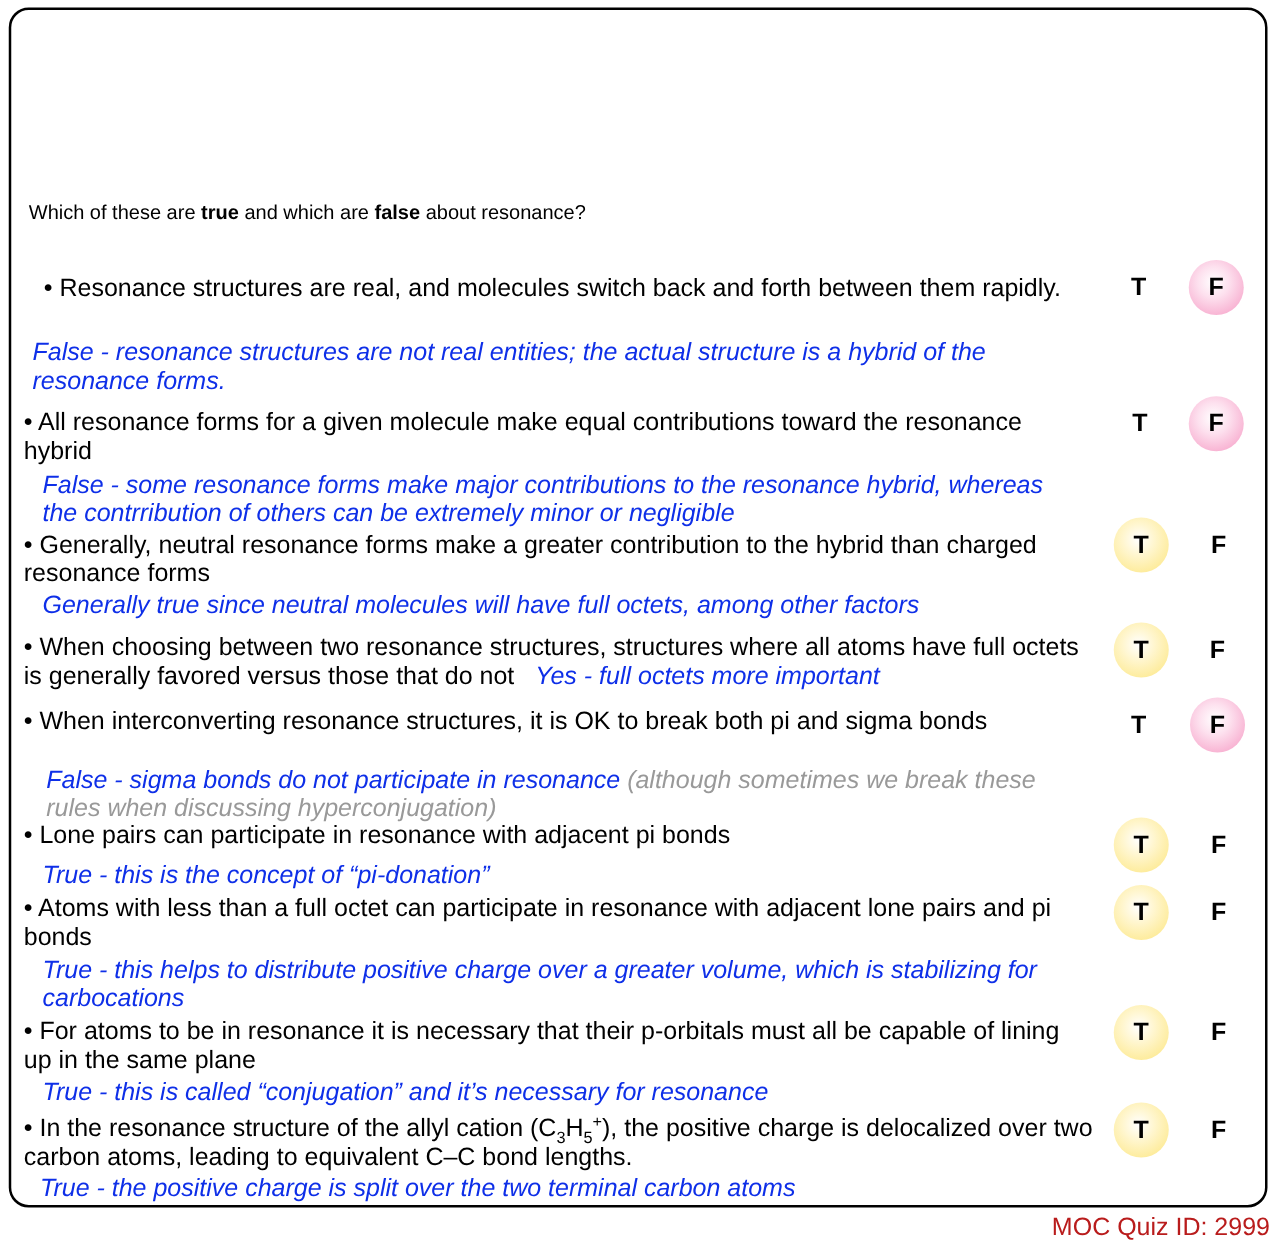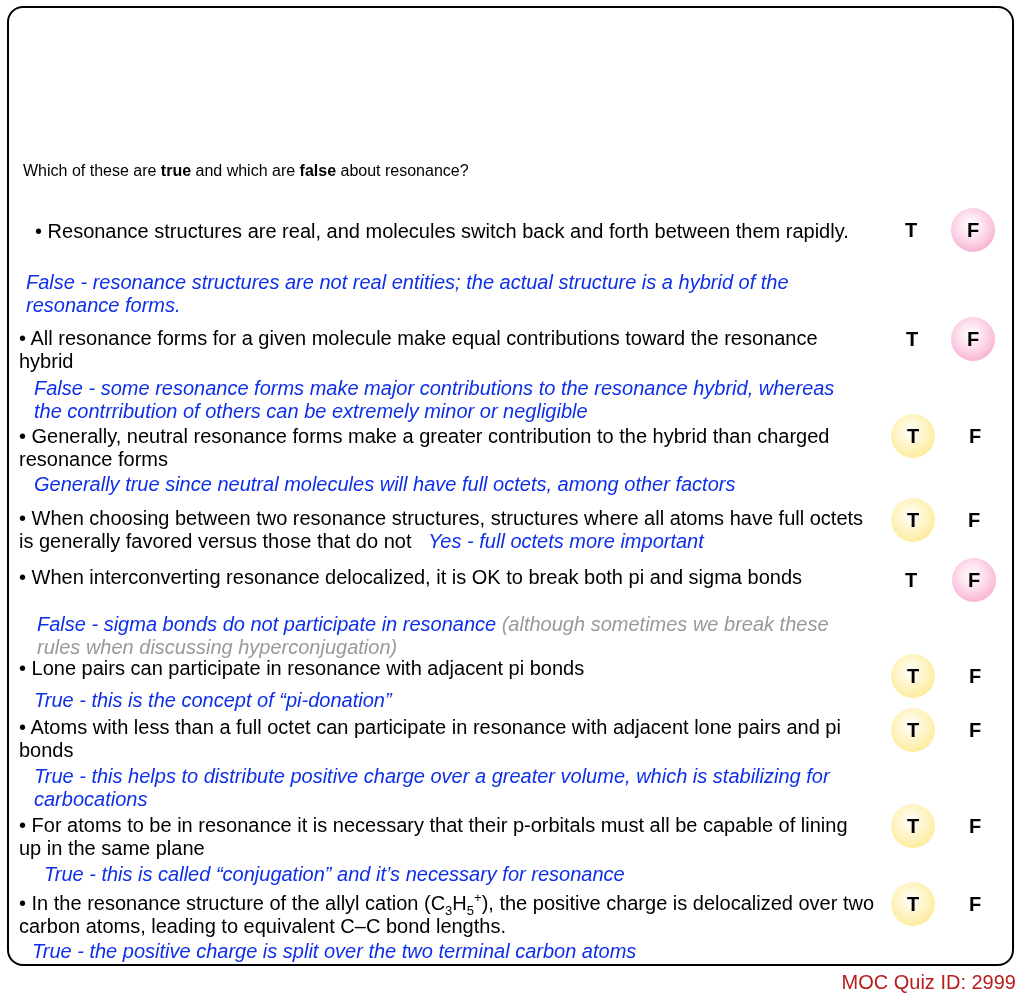--- a/index.html
+++ b/index.html
@@ -39,37 +39,37 @@
 
 <div class="stmt" style="left:19px;top:425px;width:820px;"><span>• Generally, neutral resonance forms make a greater contribution to the hybrid than charged resonance forms</span></div>
 <div class="expl" style="left:34px;top:473px;width:850px;">Generally true since neutral molecules will have full octets, among other factors</div>
 <div class="btn sel-t" style="left:913px;top:436px;">T</div>
 <div class="btn" style="left:975px;top:436px;">F</div>
 
 <div class="stmt" style="left:19px;top:507px;width:860px;"><span>• When choosing between two resonance structures, structures where all atoms have full octets is generally favored versus those that do not</span>&nbsp;&nbsp;&nbsp;<span class="expl" style="position:static;">Yes - full octets more important</span></div>
 <div class="btn sel-t" style="left:913px;top:520px;">T</div>
 <div class="btn" style="left:974px;top:520px;">F</div>
 
-<div class="stmt" style="left:19px;top:566px;width:870px;">• When interconverting resonance delocalized, it is OK to break both pi and sigma bonds</div>
+<div class="stmt" style="left:19px;top:566px;width:870px;">• When interconverting resonance structures, it is OK to break both pi and sigma bonds</div>
 <div class="expl" style="left:37px;top:601px;width:840px;margin-top:12px;"><span>False - sigma bonds do not participate in resonance</span><span class="gray"> (although sometimes we break these rules when discussing hyperconjugation)</span></div>
 <div class="btn" style="left:911px;top:580px;">T</div>
 <div class="btn sel-f" style="left:974px;top:580px;">F</div>
 
 <div class="stmt" style="left:19px;top:657px;width:860px;">• Lone pairs can participate in resonance with adjacent pi bonds</div>
 <div class="expl" style="left:34px;top:689px;width:850px;">True - this is the concept of “pi-donation”</div>
 <div class="btn sel-t" style="left:913px;top:676px;">T</div>
 <div class="btn" style="left:975px;top:676px;">F</div>
 
 <div class="stmt" style="left:19px;top:716px;width:850px;">• Atoms with less than a full octet can participate in resonance with adjacent lone pairs and pi bonds</div>
 <div class="expl" style="left:34px;top:765px;width:860px;">True - this helps to distribute positive charge over a greater volume, which is stabilizing for carbocations</div>
 <div class="btn sel-t" style="left:913px;top:730px;">T</div>
 <div class="btn" style="left:975px;top:730px;">F</div>
 
 <div class="stmt" style="left:19px;top:814px;width:840px;">• For atoms to be in resonance it is necessary that their p-orbitals must all be capable of lining up in the same plane</div>
-<div class="expl" style="left:44px;top:863px;width:850px;font-style:italic;">True - this is called “conjugation” and it’s necessary for resonance</div>
+<div class="expl" style="left:34px;top:863px;width:850px;font-style:italic;">True - this is called “conjugation” and it’s necessary for resonance</div>
 <div class="btn sel-t" style="left:913px;top:826px;">T</div>
 <div class="btn" style="left:975px;top:826px;">F</div>
 
 <div class="stmt" style="left:19px;top:892px;width:870px;"><span>• In the resonance structure of the allyl cation (C</span><sub>3</sub><span>H</span><sub>5</sub><sup>+</sup><span>), the positive charge is delocalized over two carbon atoms, leading to equivalent C–C bond lengths.</span></div>
 <div class="expl" style="left:32px;top:940px;width:850px;">True - the positive charge is split over the two terminal carbon atoms</div>
 <div class="btn sel-t" style="left:913px;top:904px;">T</div>
 <div class="btn" style="left:975px;top:904px;">F</div>
 
 <div class="footer-left">Refresh page to flip back</div>
 <div class="footer-right">MOC Quiz ID: 2999</div>

